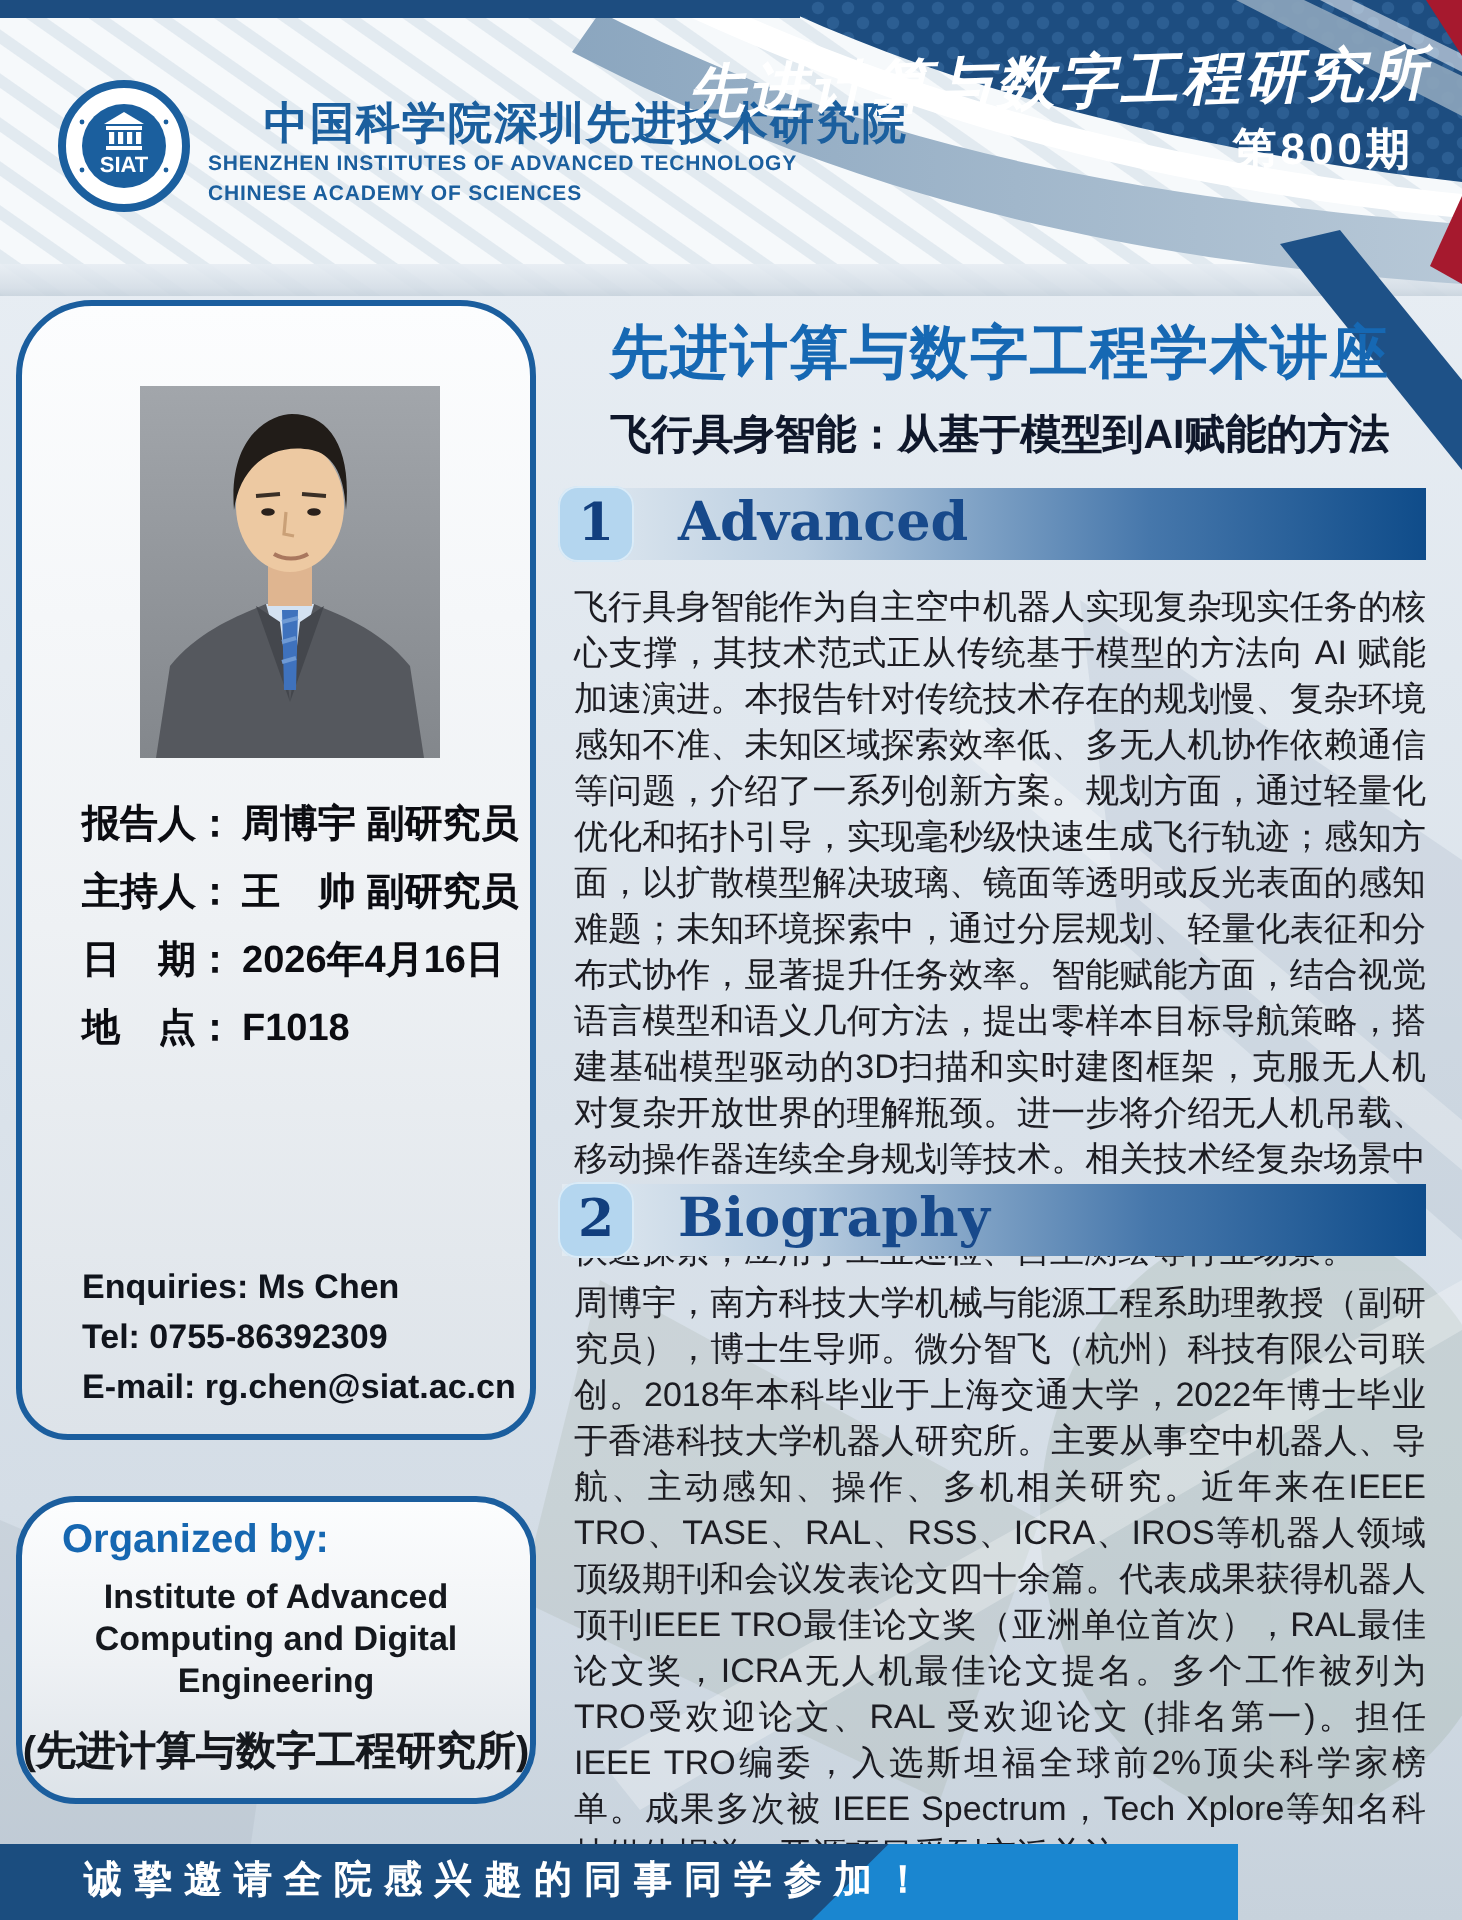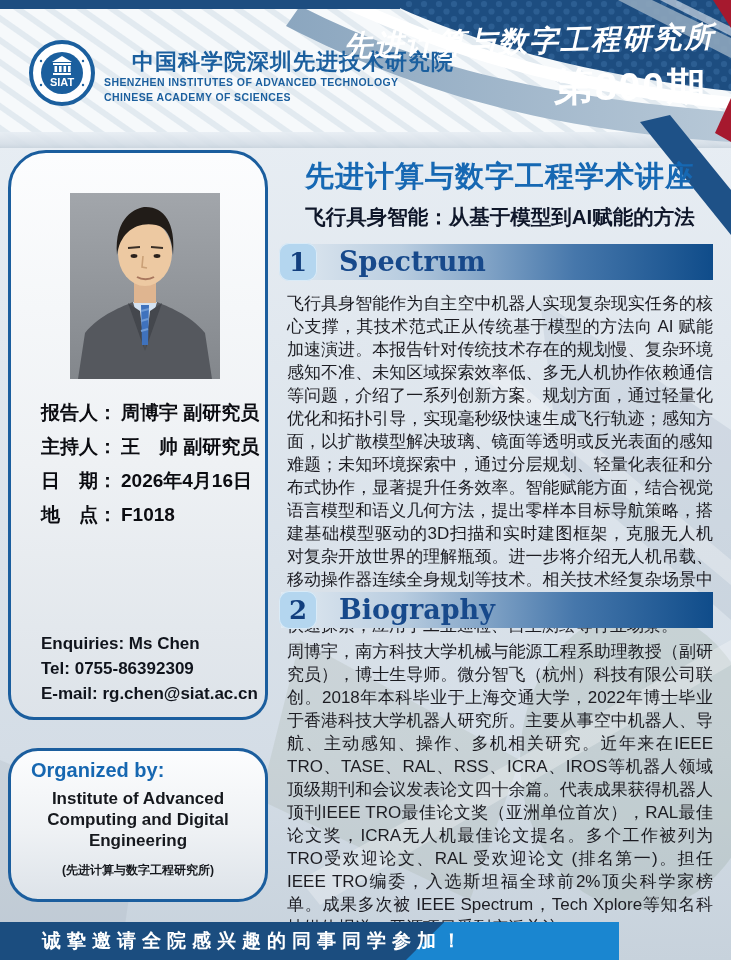--- a/index.html
+++ b/index.html
@@ -4,35 +4,35 @@
 <style>
   html,body{margin:0;padding:0;background:#444;}
   .poster{position:relative;width:731px;height:960px;overflow:hidden;background:#dfe6ed;
           font-family:"Liberation Sans","DejaVu Sans",sans-serif;}
   .abs{position:absolute;}
   
   .hdr-text-cn{font-size:22px;font-weight:bold;color:#1b5f9e;letter-spacing:1px;line-height:1.1;padding-left:28px;}
   .hdr-text-en{font-size:10.5px;font-weight:bold;color:#1b5f9e;letter-spacing:.4px;line-height:1.18;margin-top:2px;}
   .script-line{font-family:"DejaVu Serif","Liberation Serif",serif;font-style:italic;font-weight:bold;
                color:#fff;font-size:29px;letter-spacing:2px;transform:rotate(-1.5deg);white-space:nowrap;}
-  .issue-badge{font-size:39px;font-weight:bold;color:#fff;letter-spacing:2px;}
+  .issue-badge{font-size:22px;font-weight:bold;color:#fff;letter-spacing:2px;}
   
   .card{position:absolute;left:8px;width:254px;border:3px solid #1b5e9e;
         background:linear-gradient(180deg,#fcfdfe 0%,#eef1f4 55%,#dde3e9 100%);}
   .card1{top:150px;height:564px;border-radius:38px 38px 26px 26px;}
   .card2{top:748px;height:148px;border-radius:30px;}
   .info-rows{position:absolute;left:30px;top:243px;width:215px;}
   .info-row{display:flex;font-size:19px;font-weight:bold;color:#0b0c11;line-height:34px;white-space:nowrap;}
   .info-row .lab{flex:0 0 auto;}
   .info-row .val{margin-left:4px;}
   .contact{position:absolute;left:30px;top:478px;width:220px;}
   .contact div{font-size:17px;font-weight:bold;color:#10141c;line-height:25px;white-space:nowrap;}
   .org-head{font-size:20px;font-weight:bold;color:#1667b1;margin:8px 0 6px 20px;}
   .org-en{font-size:17px;font-weight:bold;color:#15181d;text-align:center;line-height:21px;padding:0 20px;}
-  .org-cn{font-size:12px;font-weight:bold;color:#15181d;text-align:center;margin-top:11px;}
+  .org-cn{font-size:20px;font-weight:bold;color:#15181d;text-align:center;margin-top:11px;}
   
   .series-title{position:absolute;left:280px;top:157px;width:440px;text-align:center;
                 font-size:29px;font-weight:bold;color:#1668b3;letter-spacing:1px;}
   .talk-title{position:absolute;left:276px;top:203px;width:448px;text-align:center;
               font-size:20.5px;font-weight:bold;color:#0f172a;}
   .sec-bar{position:absolute;left:281px;width:432px;height:36px;
            background:linear-gradient(90deg,#e2eaf1 0%,#b9cde0 28%,#4677ab 68%,#0f4c8a 100%);
            display:flex;align-items:center;}
   .sec-bar .sec-title{font-family:"DejaVu Serif","Liberation Serif",serif;font-weight:bold;
            font-size:27px;color:#17498b;margin-left:58px;line-height:36px;}
@@ -198,21 +198,21 @@
   <div class="card card2">
     <div class="org-head">Organized by:</div>
     <div class="org-en">Institute of Advanced Computing and Digital Engineering</div>
     <div class="org-cn">(先进计算与数字工程研究所)</div>
   </div>
 
   <div class="series-title">先进计算与数字工程学术讲座</div>
   <div class="talk-title">飞行具身智能：从基于模型到AI赋能的方法</div>
 
   <div class="sec-bar" style="top:244px;">
-    <span class="sec-title">Spectrum</span>
+    <span class="sec-title">Advanced</span>
   </div>
   <div class="sec-badge" style="top:243px;">1</div>
   <div class="body-text" style="top:292px;">飞行具身智能作为自主空中机器人实现复杂现实任务的核心支撑，其技术范式正从传统基于模型的方法向 AI 赋能加速演进。本报告针对传统技术存在的规划慢、复杂环境感知不准、未知区域探索效率低、多无人机协作依赖通信等问题，介绍了一系列创新方案。规划方面，通过轻量化优化和拓扑引导，实现毫秒级快速生成飞行轨迹；感知方面，以扩散模型解决玻璃、镜面等透明或反光表面的感知难题；未知环境探索中，通过分层规划、轻量化表征和分布式协作，显著提升任务效率。智能赋能方面，结合视觉语言模型和语义几何方法，提出零样本目标导航策略，搭建基础模型驱动的3D扫描和实时建图框架，克服无人机对复杂开放世界的理解瓶颈。进一步将介绍无人机吊载、移动操作器连续全身规划等技术。相关技术经复杂场景中的实机验证，在矿洞、森林等复杂场景中实现高效避障、快速探索，应用于工业巡检、自主测绘等行业场景。</div>
 
   <div class="sec-bar" style="top:592px;">
     <span class="sec-title">Biography</span>
   </div>
   <div class="sec-badge" style="top:591px;">2</div>
   <div class="body-text" style="top:640px;">周博宇，南方科技大学机械与能源工程系助理教授（副研究员），博士生导师。微分智飞（杭州）科技有限公司联创。2018年本科毕业于上海交通大学，2022年博士毕业于香港科技大学机器人研究所。主要从事空中机器人、导航、主动感知、操作、多机相关研究。近年来在IEEE TRO、TASE、RAL、RSS、ICRA、IROS等机器人领域顶级期刊和会议发表论文四十余篇。代表成果获得机器人顶刊IEEE TRO最佳论文奖（亚洲单位首次），RAL最佳论文奖，ICRA无人机最佳论文提名。多个工作被列为TRO受欢迎论文、RAL 受欢迎论文 (排名第一)。担任IEEE TRO编委，入选斯坦福全球前2%顶尖科学家榜单。成果多次被 IEEE Spectrum，Tech Xplore等知名科技媒体报道，开源项目受到广泛关注。</div>
 

